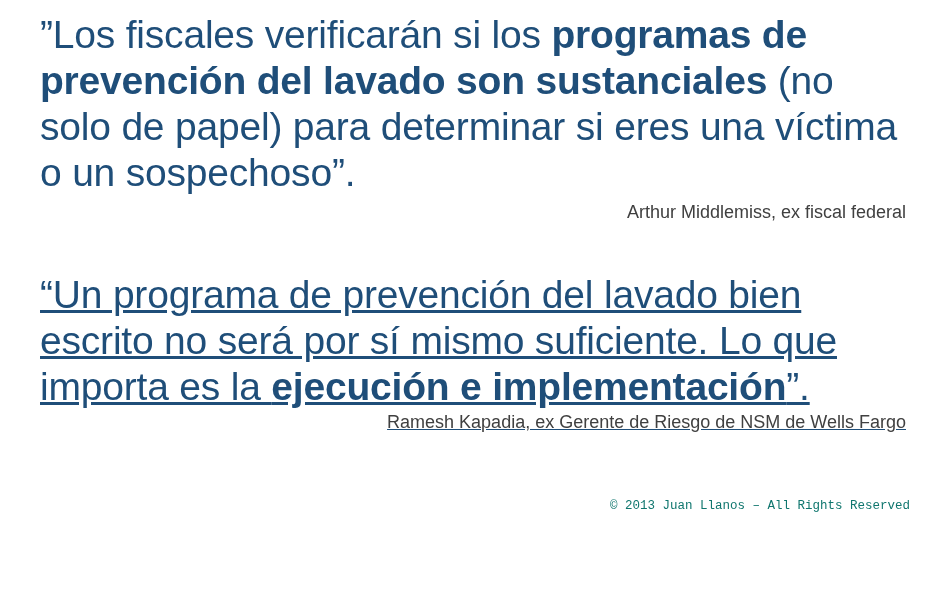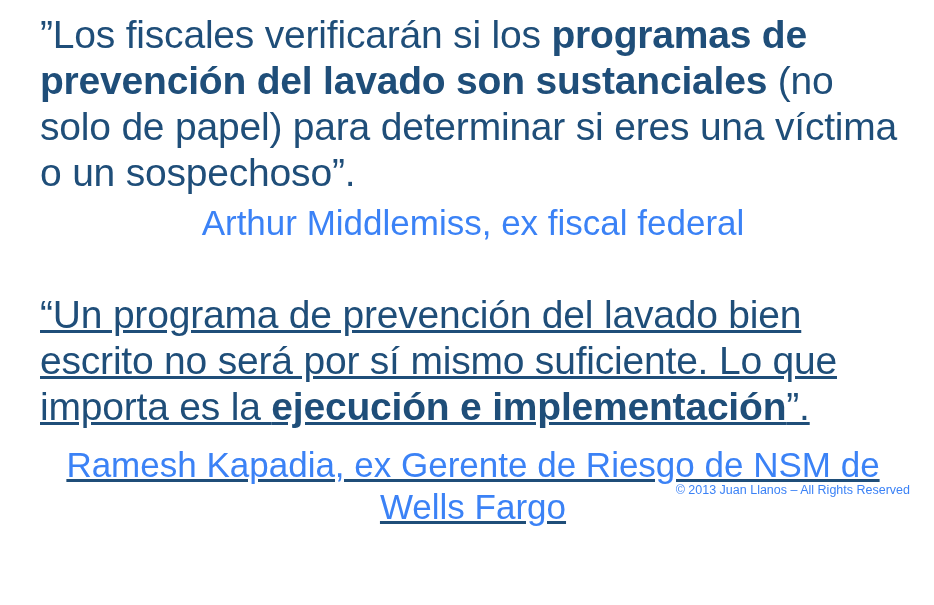--- a/index.html
+++ b/index.html
@@ -27,44 +27,44 @@
   .quote-text {
     font-size: 39px;
     line-height: 1.18;
     color: #1F4E79;
     letter-spacing: -0.2px;
   }
   .quote-text .b {
     font-weight: bold;
   }
   .attribution {
-    text-align: center;
-    font-size: 35px;
-    color: #3b82f6;
+    text-align: right;
+    font-size: 18px;
+    color: #404040;
     line-height: 1.2;
     margin-top: 6px;
     padding-right: 6px;
   }
   .quote-one {
     margin-top: 2px;
   }
   .quote-two {
     margin-top: 48px;
     text-decoration: underline;
   }
   .attribution-two {
-    margin-top: 14px;
+    margin-top: 2px;
   }
   .copyright {
     position: absolute;
     right: 24px;
-    bottom: 20px;
+    bottom: 4px;
     font-size: 12.5px;
-    color: #3b82f6;
-    font-family: Liberation Sans, sans-serif;
+    color: #0f766e;
+    font-family: Liberation Mono, monospace;
   }
 </style>
 </head>
 <body>
 
 <div class="slide">
 
   <div class="quote-block quote-one">
     <div class="quote-text">
       <span>”Los fiscales verificarán si los </span><span class="b">programas de prevención del lavado son sustanciales</span><span> (no solo de papel) para determinar si eres una víctima o un sospechoso”.</span>

